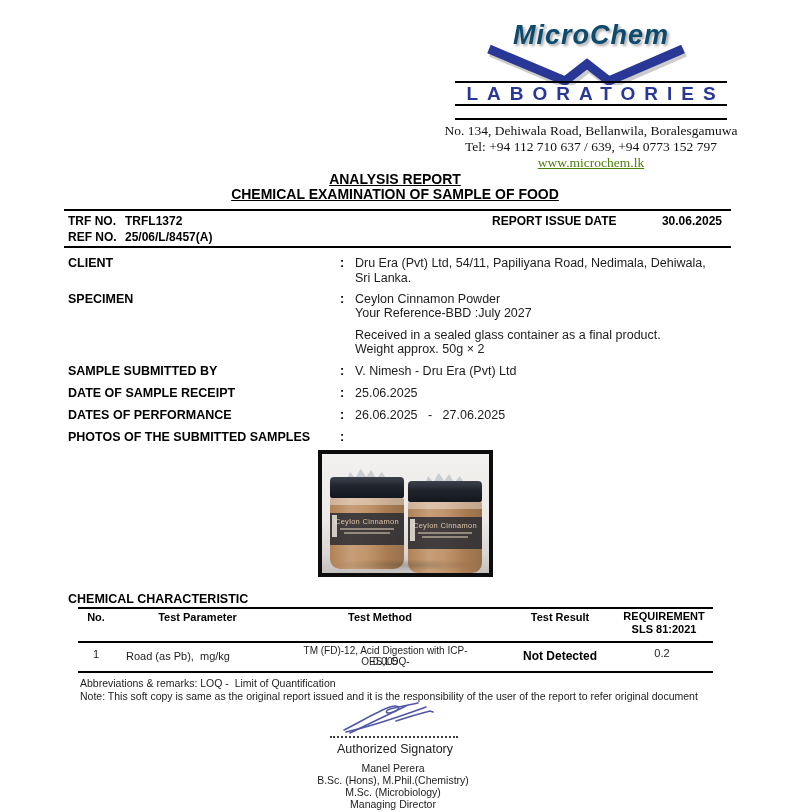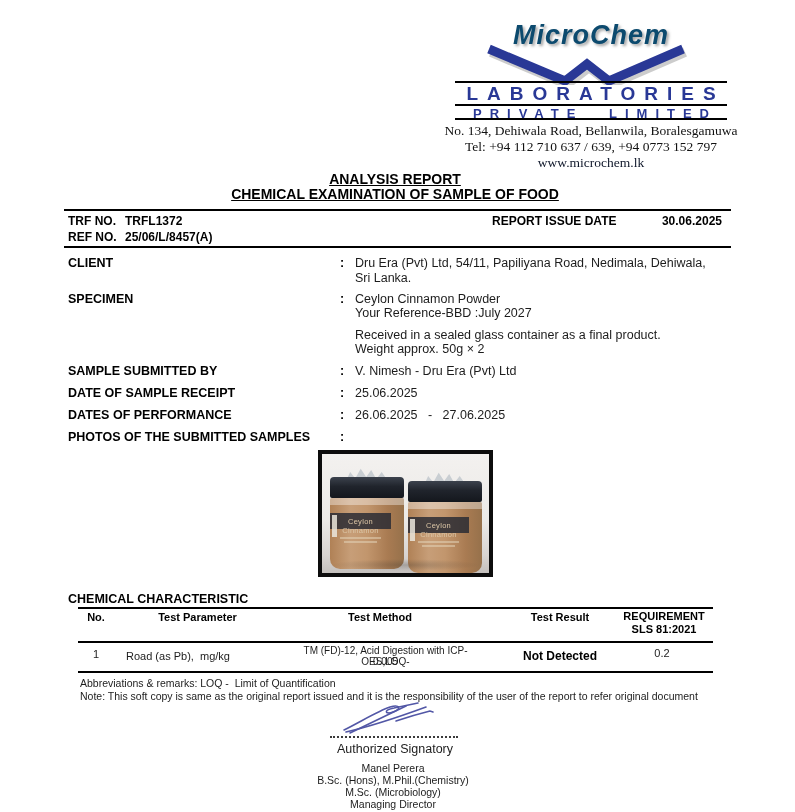--- a/index.html
+++ b/index.html
@@ -16,21 +16,21 @@
   .zigzag { position:absolute; top:21px; left:28px; }
   .logo-rule { position:absolute; left:0; width:272px; background:#000; }
   .lab-text { position:absolute; top:63px; left:0; width:100%; text-align:center;
               font-size:19px; font-weight:bold; letter-spacing:9px; text-indent:9px;
               color:#293896; }
   .pvt-text { position:absolute; top:86px; left:0; width:100%; text-align:center;
               font-size:13px; font-weight:bold; letter-spacing:8px; text-indent:8px;
               word-spacing:14px; color:#293896; }
   .addr { position:absolute; left:-20px; width:312px; text-align:center;
           font-family:"Liberation Serif", serif; font-size:13.5px; color:#111; }
-  .website { color:#0f172a; cursor:pointer; }
+  .website { color:#4d7c0f; text-decoration:underline; cursor:pointer; }
 
   
   .title-line { left:0; top:0; width:790px; text-align:center; font-weight:bold;
                 font-size:14px; text-decoration:underline; color:#000; }
 
   
   .rule { background:#000; height:2px; }
   .meta-txt { font-size:12px; font-weight:bold; color:#000; white-space:pre; }
 
   
@@ -45,21 +45,21 @@
   .jar { position:absolute; width:74px; }
   .jar-wrap { position:absolute; top:-9px; left:16px; width:42px; height:13px;
               background:rgba(198,203,209,.95);
               clip-path:polygon(0% 100%,10% 30%,22% 80%,35% 5%,48% 70%,60% 15%,72% 85%,85% 30%,100% 100%); }
   .jar-lid { position:relative; height:21px; border-radius:4px 4px 2px 2px;
              background:linear-gradient(180deg,#3c424d 0%,#20242c 45%,#14171d 100%); }
   .jar-body { position:relative; height:71px; border-radius:2px 2px 10px 10px; overflow:hidden;
               background:linear-gradient(90deg,#b08156 0%,#c79e78 28%,#c2966d 50%,#a97b52 78%,#96714b 100%); }
   .jar-body::before { content:""; position:absolute; top:0; left:0; right:0; height:7px;
                       background:rgba(255,255,255,.38); }
-  .jar-band { position:absolute; top:15px; left:0; right:13px; height:16px;
+  .jar-band { position:absolute; top:15px; left:0; right:0; height:32px;
               background:rgba(42,44,52,.85); }
   .jar-tab { position:absolute; top:2px; left:2px; width:5px; height:22px;
              background:rgba(235,230,220,.85); }
   .jar-title { margin-top:4px; text-align:center; font-size:7.5px; letter-spacing:.3px;
                color:#dcc6a6; }
   .jar-sub { height:2px; margin:2px 10px 0 10px; background:rgba(230,215,190,.5); }
   .photo-shadow { position:absolute; bottom:2px; left:8px; right:8px; height:12px;
                   background:radial-gradient(ellipse at center, rgba(60,55,50,.28) 0%, rgba(60,55,50,0) 70%); }
 
   
@@ -77,21 +77,20 @@
 
 <div class="abs logo-block">
   <div class="brand">MicroChem</div>
   <svg class="zigzag" width="216" height="44" viewBox="0 0 216 44">
     <polyline points="8,11 84,43 106,26 128,43 202,11" fill="none" stroke="#8f8f8f" stroke-width="10" opacity="0.45"></polyline>
     <polyline points="6,8 82,40 104,23 126,40 200,8" fill="none" stroke="#293896" stroke-width="9"></polyline>
   </svg>
   <div class="logo-rule" style="top:61px; height:2px;"></div>
   <div class="lab-text">LABORATORIES</div>
   <div class="logo-rule" style="top:84px; height:1.5px;"></div>
-  <div class="pvt-text">PRIVATE LIMITED</div>
   <div class="logo-rule" style="top:98px; height:1.5px;"></div>
   <div class="addr" style="top:103px;">No. 134, Dehiwala Road, Bellanwila, Boralesgamuwa</div>
   <div class="addr" style="top:119px;">Tel: +94 112 710 637 / 639, +94 0773 152 797</div>
   <div class="addr" style="top:135px;">
     <span class="website">www.microchem.lk</span>
   </div>
 </div>
 
 <div class="abs title-line" style="top:171px;">ANALYSIS REPORT</div>
 <div class="abs title-line" style="top:186px;">CHEMICAL EXAMINATION OF SAMPLE OF FOOD</div>

